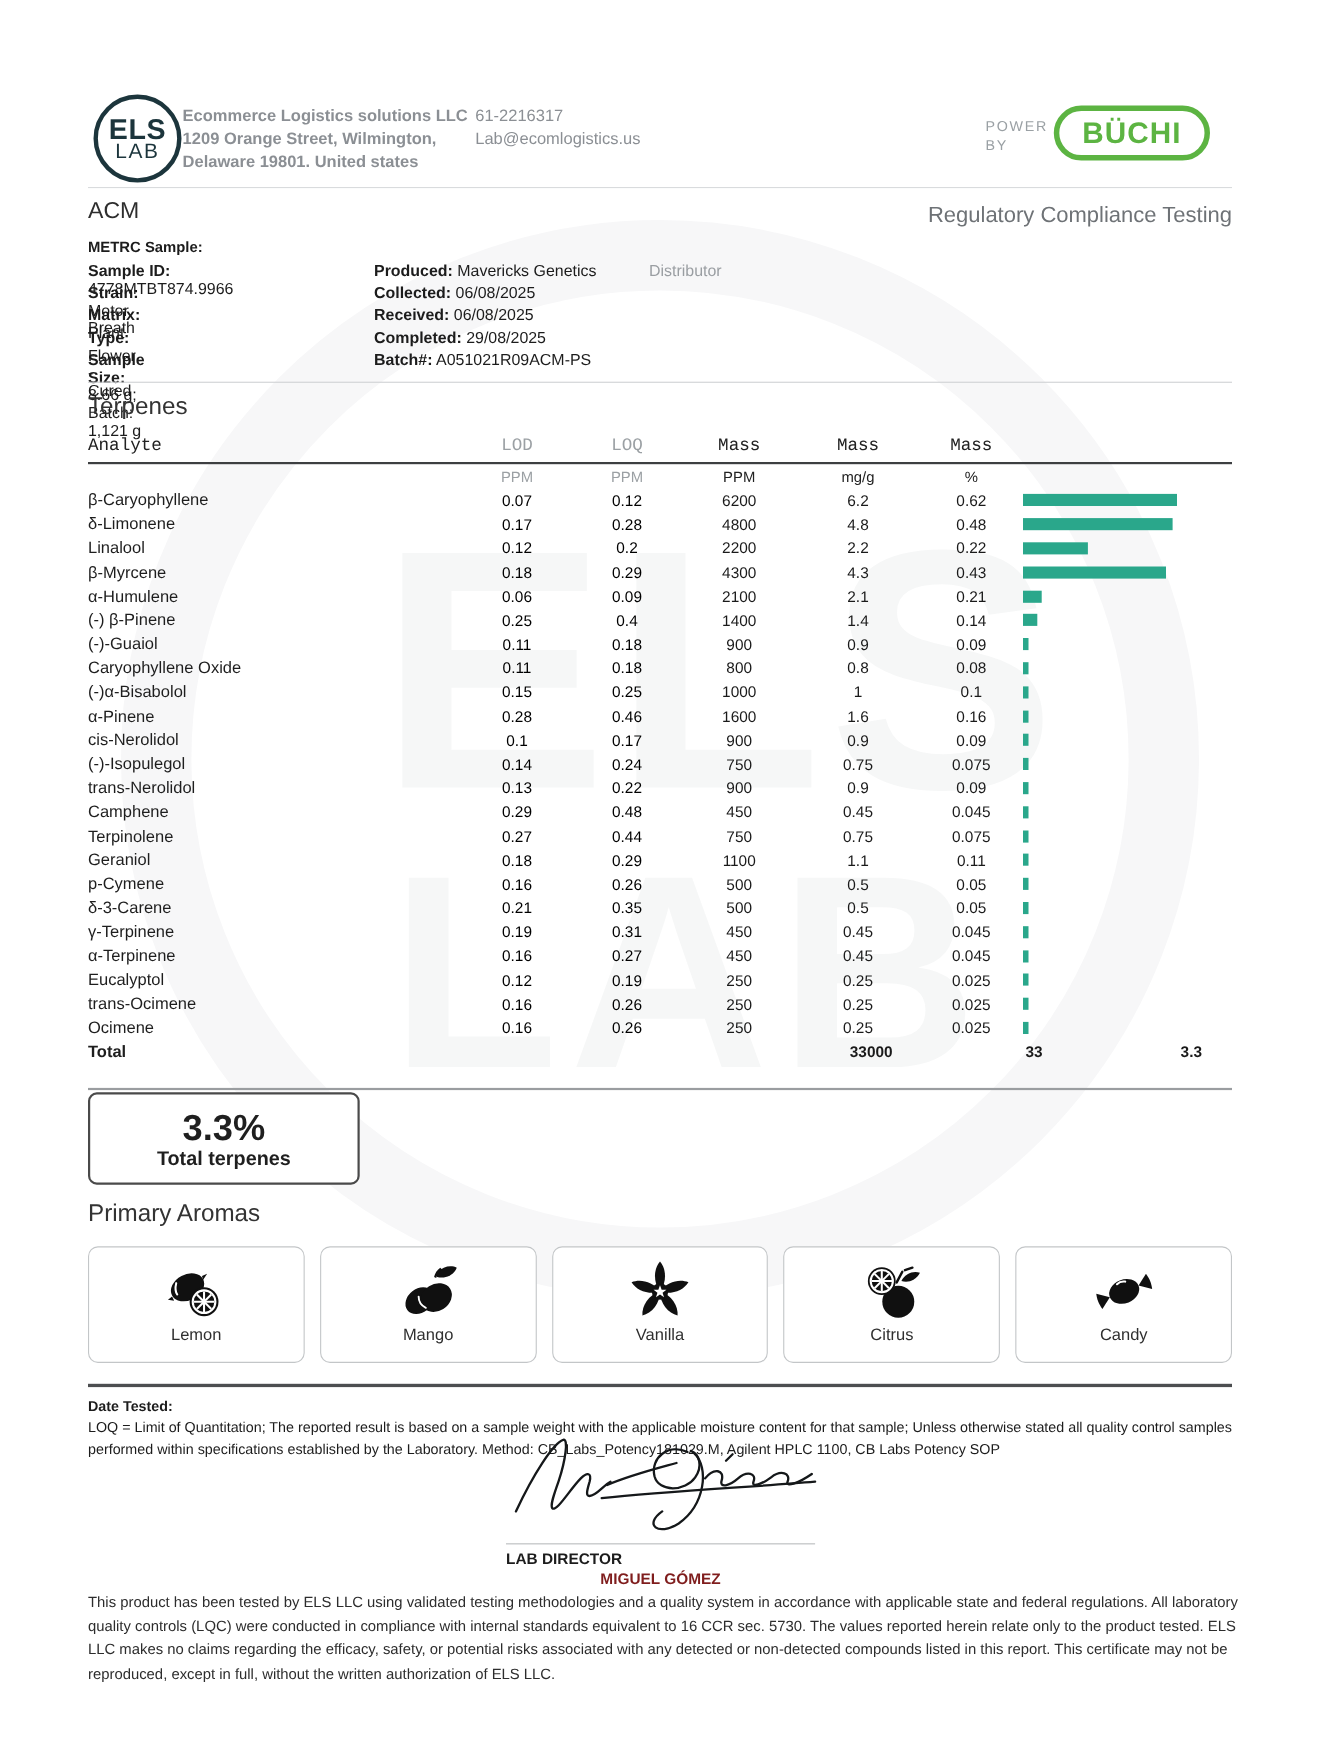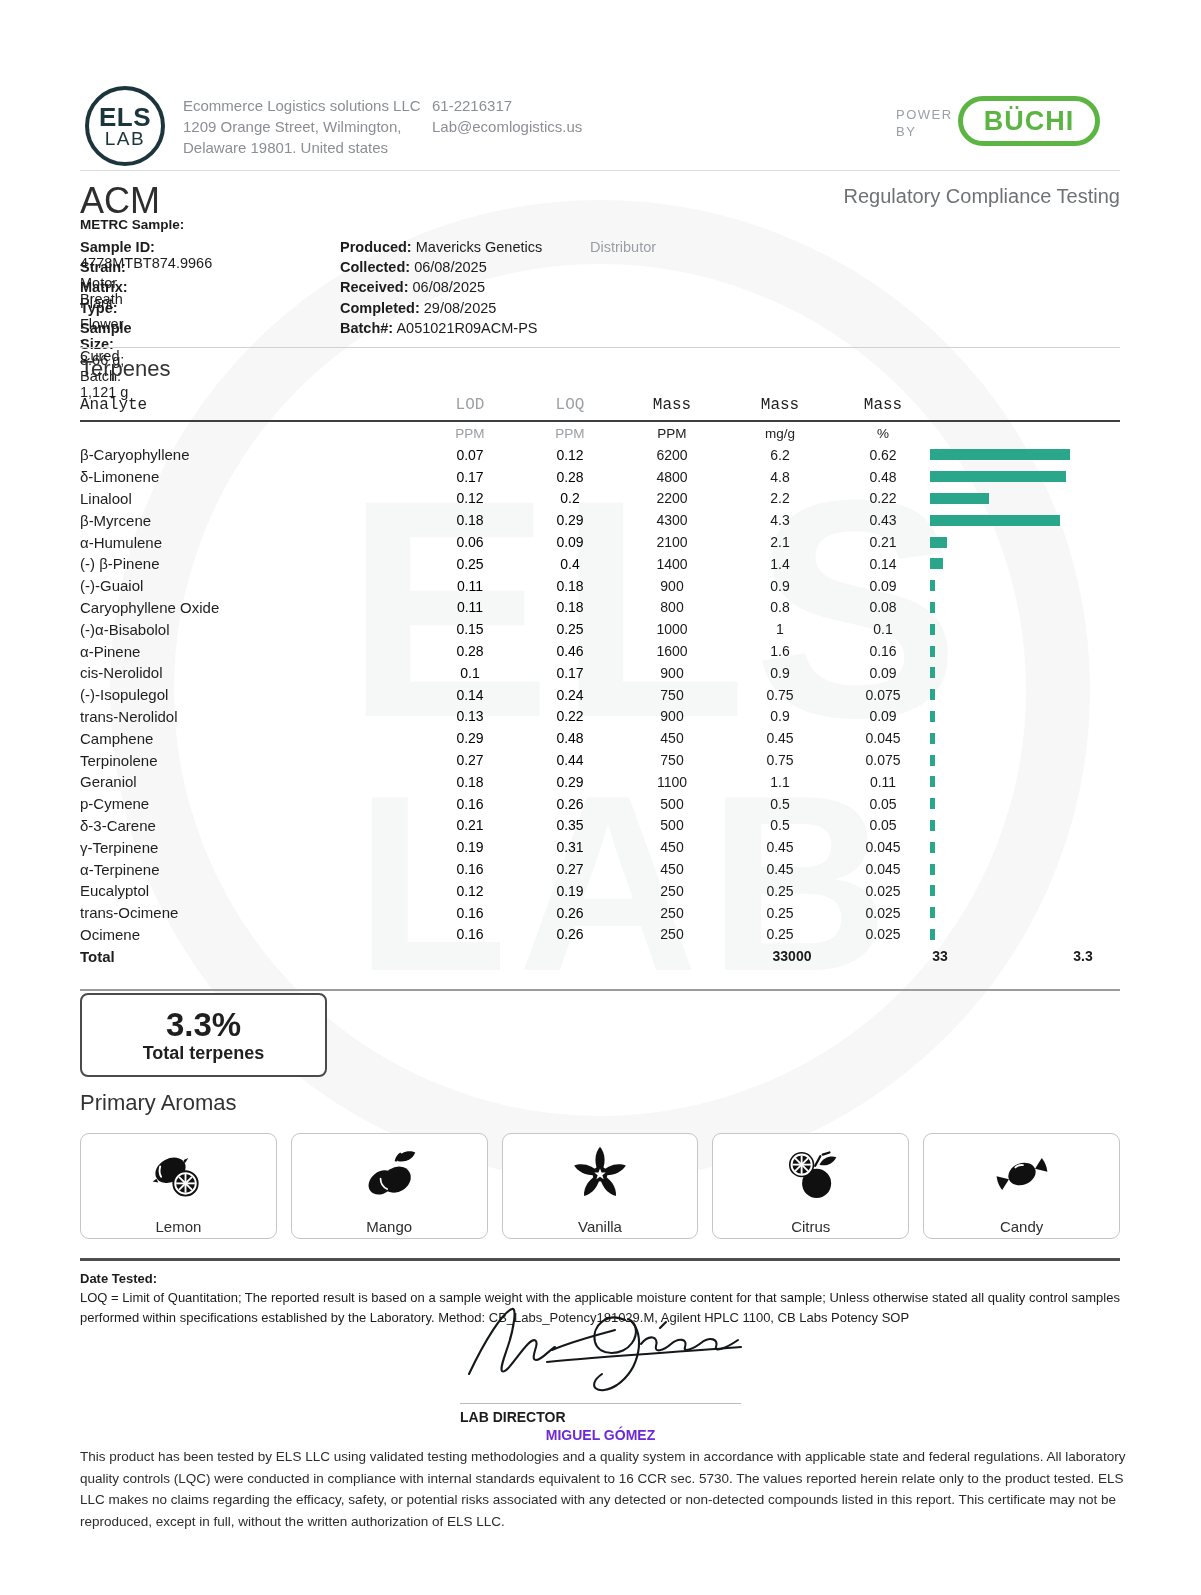--- a/index.html
+++ b/index.html
@@ -12,29 +12,29 @@
   .wm-els { left:345px; top:430px; font-size:310px; font-weight:800; color:rgba(20,40,60,.04); letter-spacing:6px; }
   .wm-lab { left:355px; top:740px; font-size:250px; font-weight:700; color:rgba(20,40,60,.04); letter-spacing:10px; }
   .z { position:absolute; z-index:1; }
 
   
   .logo-circle { left:85px; top:86px; width:80px; height:80px; border:4px solid #1c353c; border-radius:50%;
     display:flex; flex-direction:column; align-items:center; justify-content:center; color:#1c353c; }
   .logo-els { font-size:26px; font-weight:800; line-height:24px; letter-spacing:.5px; }
   .logo-lab { font-size:19px; font-weight:500; line-height:19px; letter-spacing:1.5px; }
   .company, .contact { font-size:15px; line-height:21px; color:#8b8f94; }
-  .company { left:183px; top:95px; } .contact { left:432px; top:95px; }
+  .company { left:166px; top:95px;font-weight:bold; } .contact { left:432px; top:95px; }
   .powerby { left:896px; top:106px; font-size:13px; line-height:17px; letter-spacing:1.5px; color:#9aa0a4; }
   .buchi { left:958px; top:96px; width:142px; height:50px; border:5px solid #5cb442; border-radius:26px;
     display:flex; align-items:center; justify-content:center; }
   .buchi span { color:#5cb442; font-size:27px; font-weight:800; letter-spacing:1px; }
   .hr1 { left:80px; top:170px; width:1040px; height:1px; background:#d9dbdd; }
 
   
-  .acm { left:80px; top:180px; font-size:36px; color:#2e2e2e; font-weight:400; }
+  .acm { left:80px; top:180px; font-size:21px; color:#2e2e2e; font-weight:400; }
   .rct { left:600px; top:185px; width:520px; text-align:right; font-size:20px; color:#6e7276; }
   .pageno { left:600px; top:211px; width:520px; text-align:right; font-size:14px; color:#2e2e2e; }
   .metrc { left:80px; top:217px; font-size:13.5px; font-weight:700; color:#1c1c1c; }
   .meta { left:80px; top:239px; width:1040px; font-size:14.5px; color:#1c1c1c; }
   .meta-row { height:20.2px; position:relative; }
   .meta-left { position:absolute; left:0; }
   .meta b { font-weight:700; }
   .distributor { position:absolute; left:510px; top:0; color:#9a9ea2; }
   .hr2 { left:80px; top:347px; width:1040px; height:1px; background:#cfd2d4; }
 
@@ -59,34 +59,34 @@
   
   .sumbox { left:80px; top:993px; width:247px; height:84px; border:2px solid #4a4a4a; border-radius:8px;
     display:flex; flex-direction:column; align-items:center; justify-content:center; background:#fff; }
   .sum-val { font-size:33px; font-weight:700; color:#1f1f1f; line-height:36px; }
   .sum-lab { font-size:18px; font-weight:700; color:#1f1f1f; }
 
   
   .aroma-title { left:80px; top:1090px; }
   .cards { left:80px; top:1133px; width:1040px; display:flex; gap:14px; }
   .card { flex:1; height:106px; border:1px solid #c3c6c8; border-radius:9px; background:#fff;
-    display:flex; flex-direction:column; align-items:center; justify-content:flex-end; padding-bottom:3px; }
+    display:flex; flex-direction:column; align-items:center; justify-content:flex-end; padding-bottom:16px; }
   .card .icn { position:absolute; } 
   .card { position:relative; }
   .card .icn { top:10px; left:50%; transform:translateX(-50%); width:60px; height:60px; }
   .card .lbl { font-size:15px; color:#2f2f2f; }
 
   
   .hr4 { left:80px; top:1258px; width:1040px; height:3px; background:#4c4e50; }
   .date-tested { left:80px; top:1271px; font-size:13px; font-weight:700; color:#1c1c1c; }
   .note { left:80px; top:1288px; width:1045px; font-size:13px; line-height:19.5px; color:#1c1c1c; }
   .sig { left:455px; top:1298px; width:290px; height:104px; }
   .sig-line { left:460px; top:1403px; width:281px; height:1px; background:#b8bbbd; }
   .dir-title { left:460px; top:1409px; width:281px; text-align:left; font-size:14px; font-weight:700; color:#1c1c1c; }
-  .dir-name { left:460px; top:1427px; width:281px; text-align:center; font-size:14px; font-weight:700; color:#6d28d9; }
+  .dir-name { left:460px; top:1427px; width:281px; text-align:center; font-size:14px; font-weight:700; color:#7f1d1d; }
   .disclaimer { left:80px; top:1446px; width:1048px; font-size:13.5px; line-height:21.5px; color:#2d2d2d; }
 </style>
 </head>
 <body>
 
 <div class="page">
 
   <div class="wm wm-circle"></div>
   <div class="wm wm-els">ELS</div>
   <div class="wm wm-lab">LAB</div>

